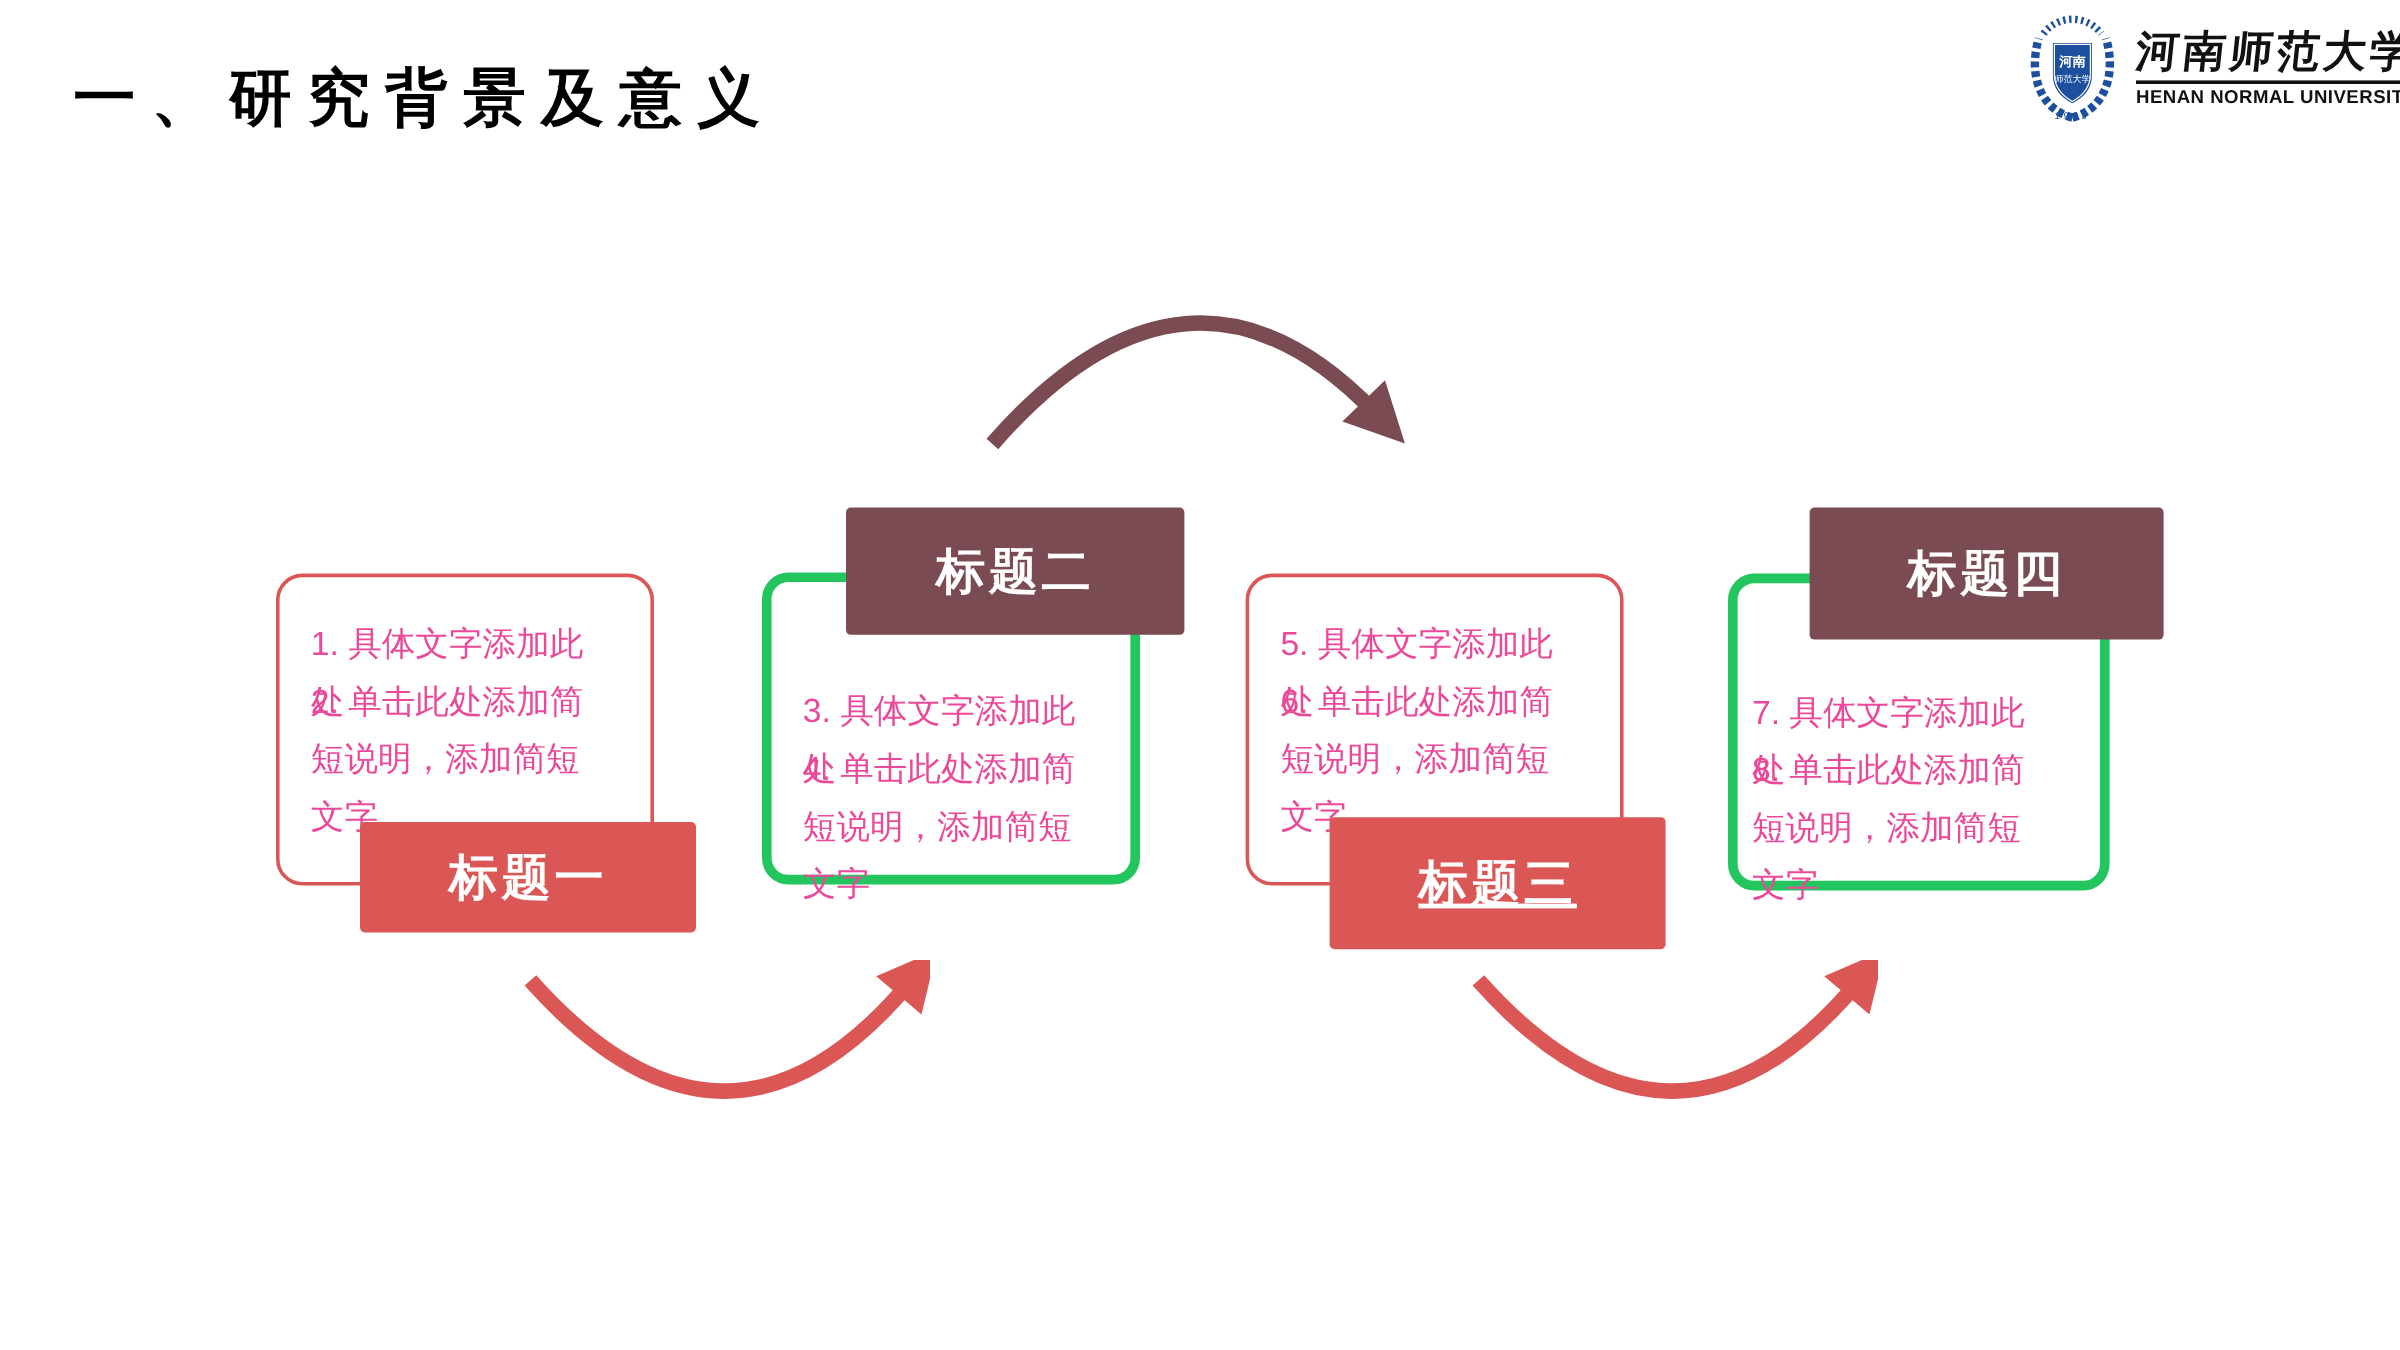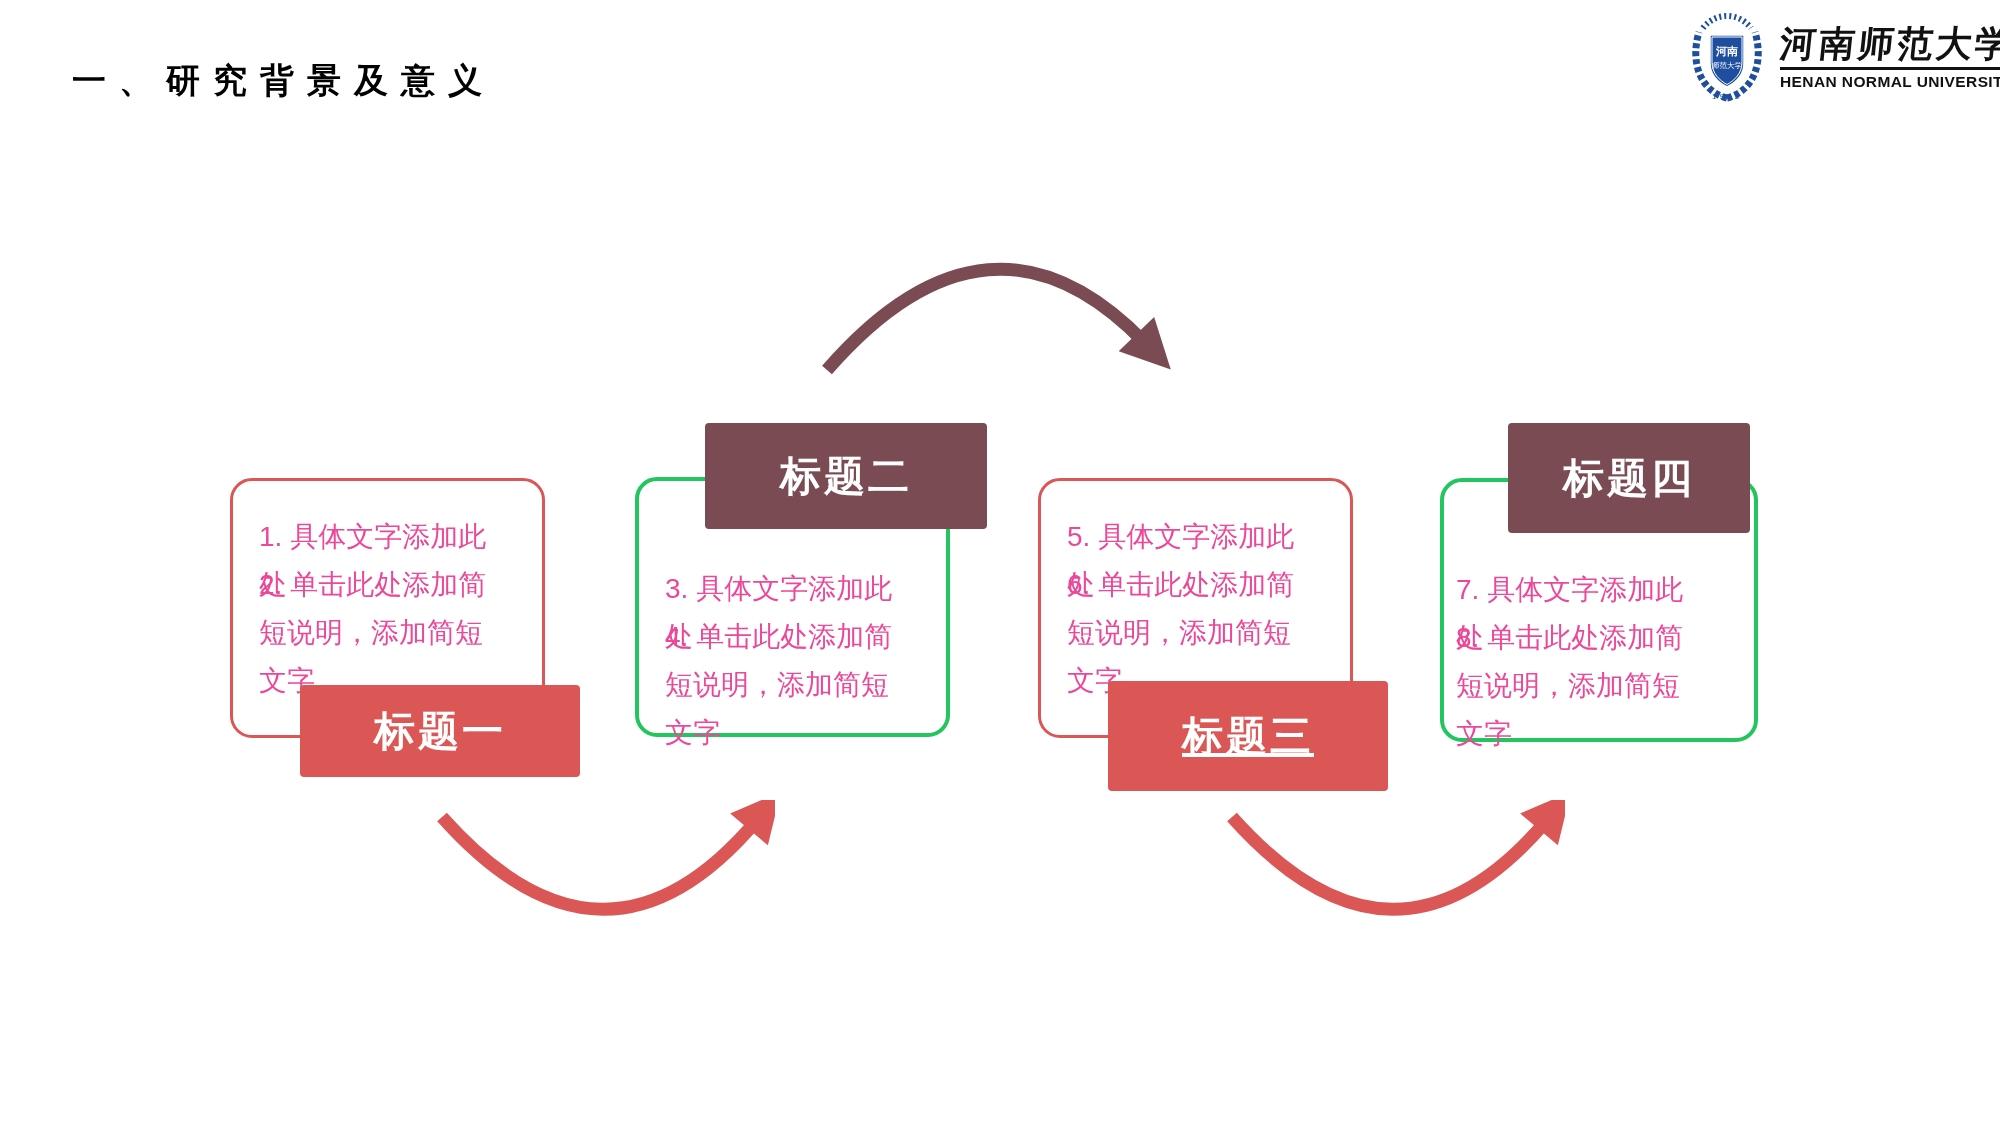--- a/index.html
+++ b/index.html
@@ -3,63 +3,63 @@
 <meta charset="utf-8">
 <style>
   html,body { margin:0; padding:0; background:#888; }
   .slide {
     position:relative; width:2000px; height:1125px; background:#ffffff;
     font-family:"Liberation Sans","DejaVu Sans",sans-serif; overflow:hidden;
   }
 
   
   .slide-title {
-    position:absolute; left:56px; top:42px; margin:16px;
-    font-size:34px; font-weight:900; letter-spacing:13px; color:#000000;
+    position:absolute; left:56px; top:42px; margin:5px;
+    font-size:52px; font-weight:900; letter-spacing:13px; color:#000000;
   }
 
   
   .logo { position:absolute; left:1686px; top:10px; display:flex; align-items:center; gap:12px; }
   .logo-text { display:flex; flex-direction:column; }
   .logo-cn {
     font-family:"DejaVu Serif","Liberation Serif",serif;
     font-size:36px; font-weight:bold; letter-spacing:3px; color:#111;
     transform:skewX(-6deg); white-space:nowrap; line-height:1.25;
   }
   .logo-divider { height:3px; background:#111; margin:1px 0 3px 0; }
   .logo-en { font-size:15.5px; font-weight:bold; color:#111; letter-spacing:0.4px; white-space:nowrap; }
 
   
   .box {
     position:absolute; width:315px; height:260px; box-sizing:border-box;
     background:#fff; border-radius:22px; padding:32px 18px 0 26px; z-index:1;
   }
   .box.red-border    { border:3px solid #db5756; }
-  .box.maroon-border { border:4px solid #22c55e; }
+  .box.maroon-border { border:8px solid #22c55e; }
   .box-1 { left:230px;  top:478px; }
   .box-2 { left:635px;  top:477px; padding-top:84px; }
   .box-3 { left:1038px; top:478px; }
   .box-4 { left:1440px; top:478px; width:318px; height:264px; padding-top:84px;padding-left:12px; }
 
   .para { margin:0; font-size:28px; line-height:48px; color:#ec4899; }
   .para-2 { margin-top:-48px; } 
   .line { display:block; white-space:nowrap; }
 
   
   .badge {
     position:absolute; z-index:3; border-radius:4px;
     display:flex; align-items:center; justify-content:center;
     color:#fff; font-weight:bold; font-size:41px; letter-spacing:3px;
   }
   .badge.red    { background:#db5756; }
   .badge.maroon { background:#7a4b52; }
   .badge-1 { left:300px;  top:685px; width:280px; height:92px; }
   .badge-2 { left:705px;  top:423px; width:282px; height:106px; }
   .badge-3 { left:1108px; top:681px; width:280px; height:110px;text-decoration:underline; }
-  .badge-4 { left:1508px; top:423px; width:242px; height:110px; }
+  .badge-4 { left:1508px; top:423px; width:295px; height:110px; }
 
   
   .arrow { position:absolute; z-index:0; }
   .arrow-top { left:815px;  top:258px; }
   .arrow-bl  { left:435px;  top:800px; }
   .arrow-br  { left:1225px; top:800px; }
 </style>
 </head>
 <body>
 

